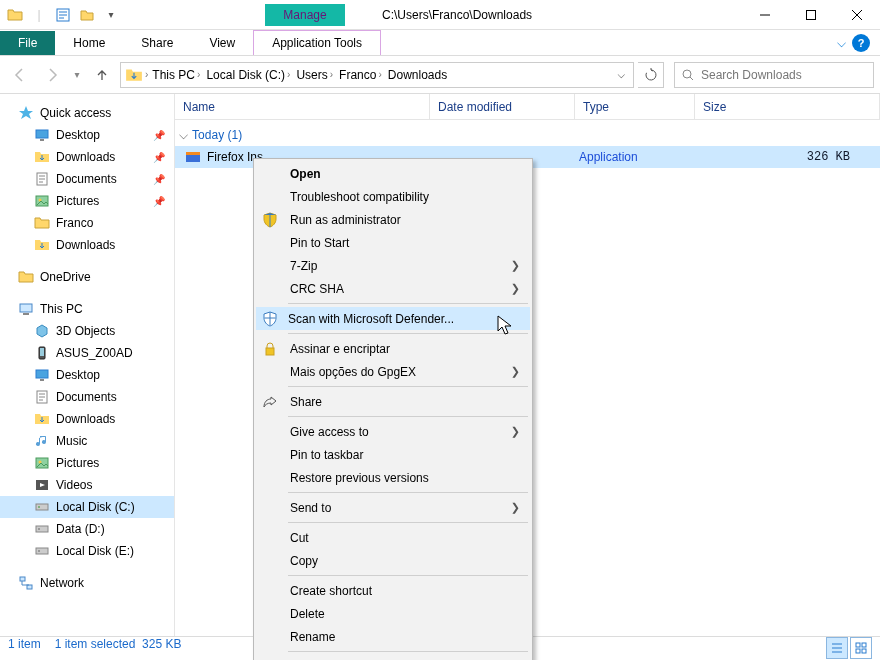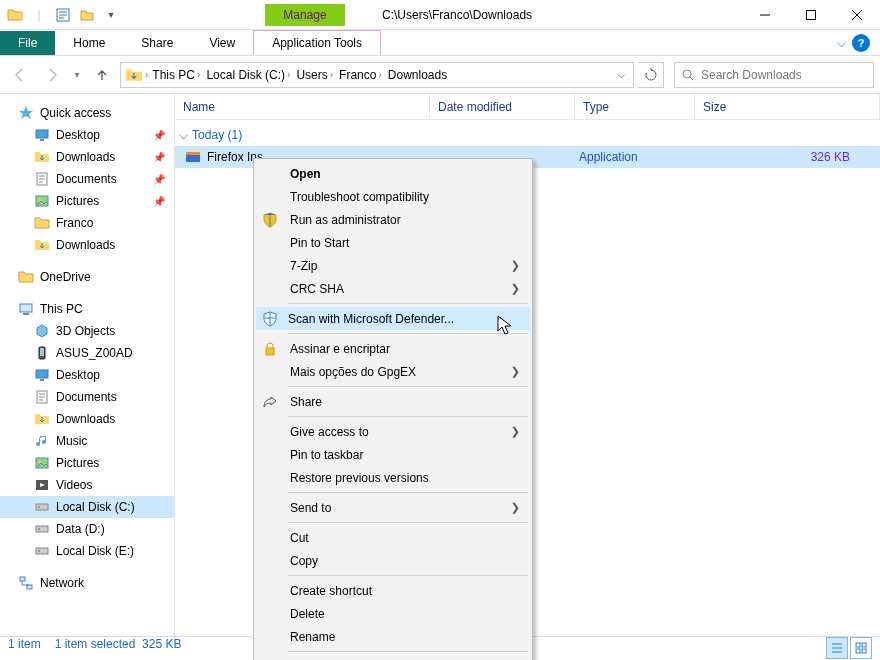--- a/index.html
+++ b/index.html
@@ -2,21 +2,21 @@
 <html><head>
 <meta charset="utf-8">
 <style>
   * { box-sizing: border-box; margin: 0; padding: 0; }
   body { font-family: "Segoe UI", Tahoma, sans-serif; font-size: 12px; color: #000; background: #fff; width: 880px; height: 660px; overflow: hidden; position: relative; }
   .titlebar { display: flex; align-items: center; height: 30px; background: #fff; border-bottom: 1px solid #e0e0e0; }
   .qa-toolbar { display: flex; align-items: center; gap: 2px; padding-left: 4px; }
   .qa-btn { width: 22px; height: 22px; display: flex; align-items: center; justify-content: center; }
   .title-text { flex: 1; padding-left: 20px; font-size: 12px; }
   .manage-tab-wrap { width: 120px; text-align: center; }
-  .manage-tab { background: #84cc16; color: #6a1576; padding: 4px 18px; font-size: 12px; display: inline-block; }
+  .manage-tab { background: #14b8a6; color: #6a1576; padding: 4px 18px; font-size: 12px; display: inline-block; }
   .window-controls { display: flex; }
   .wc-btn { width: 46px; height: 30px; display: flex; align-items: center; justify-content: center; }
   .ribbon-tabs { display: flex; align-items: center; height: 26px; border-bottom: 1px solid #dcdcdc; background: #fff; }
   .rb-tab { padding: 5px 18px; font-size: 12px; cursor: default; }
   .rb-tab.file { background: #0f766e; color: #fff; }
   .rb-tab.context { border: 1px solid #d9a6e3; border-bottom: none; }
   .rb-right { margin-left: auto; display: flex; align-items: center; padding-right: 10px; gap: 6px; }
   .help-circle { width: 18px; height: 18px; border-radius: 50%; background: #0078d7; color: #fff; font-weight: bold; font-size: 11px; display: flex; align-items: center; justify-content: center; }
   .navbar { display: flex; align-items: center; height: 38px; border-bottom: 1px solid #dcdcdc; padding: 0 6px; gap: 4px; }
   .navbtn { width: 28px; height: 28px; display: flex; align-items: center; justify-content: center; color: #888; }
@@ -39,21 +39,21 @@
   .col-h { color: #1b3e88; font-size: 12px; padding-left: 8px; border-right: 1px solid #e5e5e5; height: 100%; display: flex; align-items: center; }
   .col-name { width: 255px; }
   .col-date { width: 145px; }
   .col-type { width: 120px; }
   .col-size { flex: 1; }
   .group-header { color: #1662c2; padding: 8px 0 4px 4px; font-size: 12px; display: flex; align-items: center; gap: 4px; }
   .file-row { display: flex; align-items: center; height: 22px; background: #cce8ff; }
   .f-name { width: 259px; display: flex; align-items: center; gap: 6px; padding-left: 10px; }
   .f-date { width: 145px; color: #555; }
   .f-type { width: 120px; color: #1d4ed8; }
-  .f-size { text-align: right; padding-right: 30px; color: #6d28d9; flex: 1; }
+  .f-size { text-align: right; padding-right: 30px; color: #0f172a; flex: 1; font-family: Liberation Mono, monospace; }
   .statusbar { height: 24px; border-top: 1px solid #dcdcdc; display: flex; align-items: flex-start; padding: 0 8px; gap: 14px; color: #1b6acb; font-size: 12px; }
   .status-right { margin-left: auto; display: flex; gap: 2px; }
   .view-btn { width: 22px; height: 22px; border: 1px solid #8ab6e0; display: flex; align-items: center; justify-content: center; }
   .view-btn.active { background: #cce8ff; }
   
   .ctxmenu { position: absolute; left: 253px; top: 158px; width: 280px; background: #f2f2f2; border: 1px solid #bababa; box-shadow: 3px 3px 4px rgba(0,0,0,0.25); padding: 3px 2px; }
   .ctx-item { height: 23px; display: flex; align-items: center; padding-left: 34px; padding-right: 10px; font-size: 12px; position: relative; }
   .ctx-item.hovered { background: #d0eaff; padding-left: 32px; }
   .ctx-item.bold { font-weight: bold; }
   .ctx-sep { height: 1px; background: #cfcfcf; margin: 3px 2px 3px 32px; }

